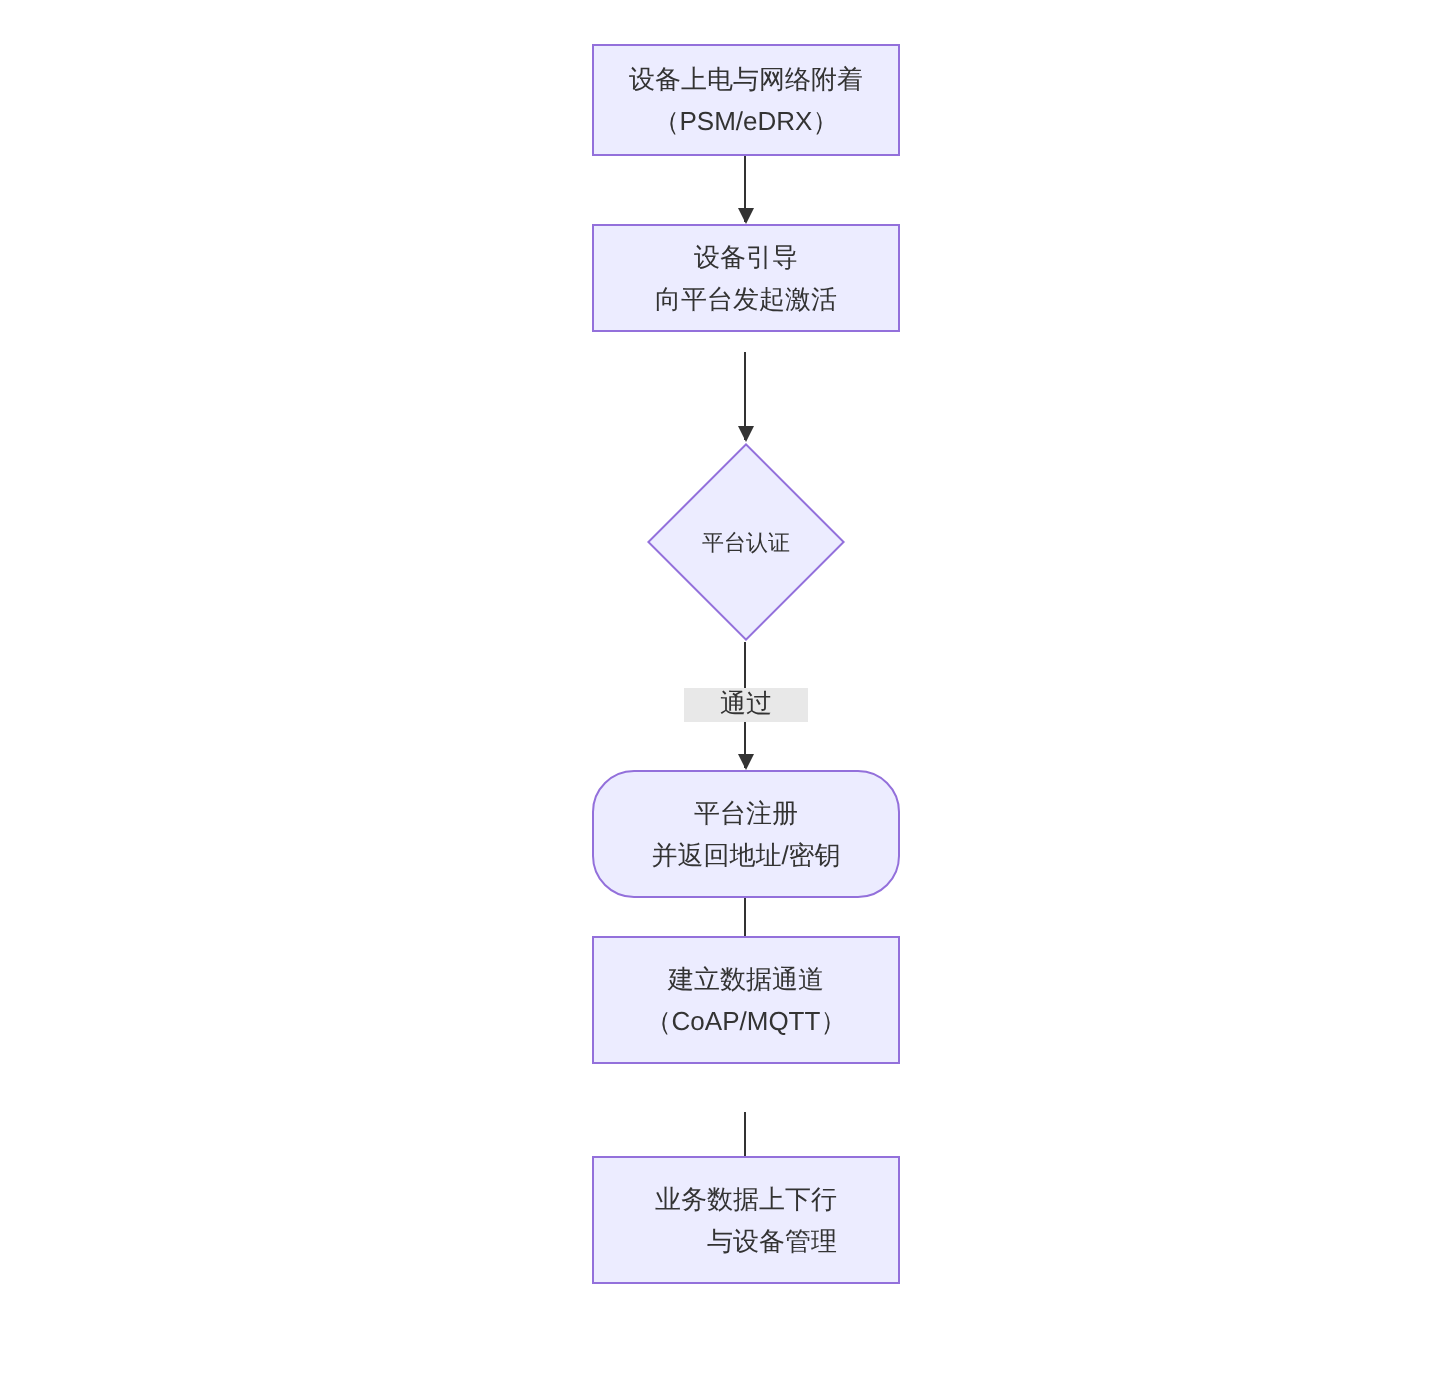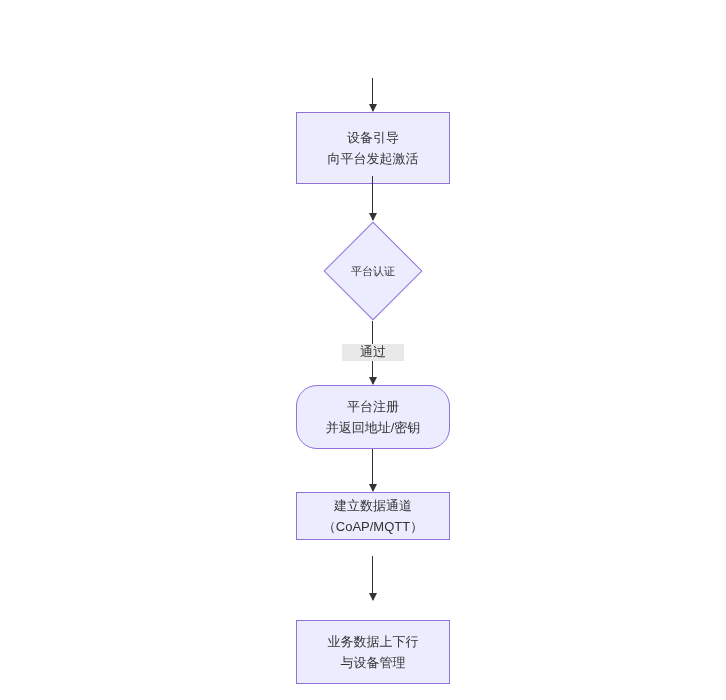--- a/index.html
+++ b/index.html
@@ -25,24 +25,24 @@
     color: var(--text-color, #333333);
     display: flex;
     align-items: center;
     justify-content: center;
     text-align: center;
     font-size: 13px;
     line-height: 1.65;
     white-space: pre-line;
   }
   .node1 { top: 22px;  height: 56px; }
-  .node2 { top: 112px; height: 72px; }
+  .node2 { top: 112px; height: 54px; }
   .node3 { top: 385px; height: 64px; border-radius: 21px; }
-  .node4 { top: 492px; height: 48px; }
-  .node5 { top: 620px; height: 64px; }
+  .node4 { top: 468px; height: 64px; }
+  .node5 { top: 578px; height: 64px; text-align: right; }
 
   .arrow {
     position: absolute;
     left: 372px;
     width: 1px;
     background: var(--arrow-color, #333333);
   }
   .arrow::after {
     content: "";
     position: absolute;
@@ -98,20 +98,22 @@
     line-height: 1.3;
     padding: 0 18px;
     z-index: 2;
   }
 </style>
 </head>
 <body>
 
 <div class="canvas">
 
+  <div class="node-rect node1">设备上电与网络附着
+（PSM/eDRX）</div>
 
   <div class="arrow a1"></div>
 
   <div class="node-rect node2">设备引导
 向平台发起激活</div>
 
   <div class="arrow a2"></div>
 
   <div class="diamond-wrap">
     <div class="diamond-shape"></div>

